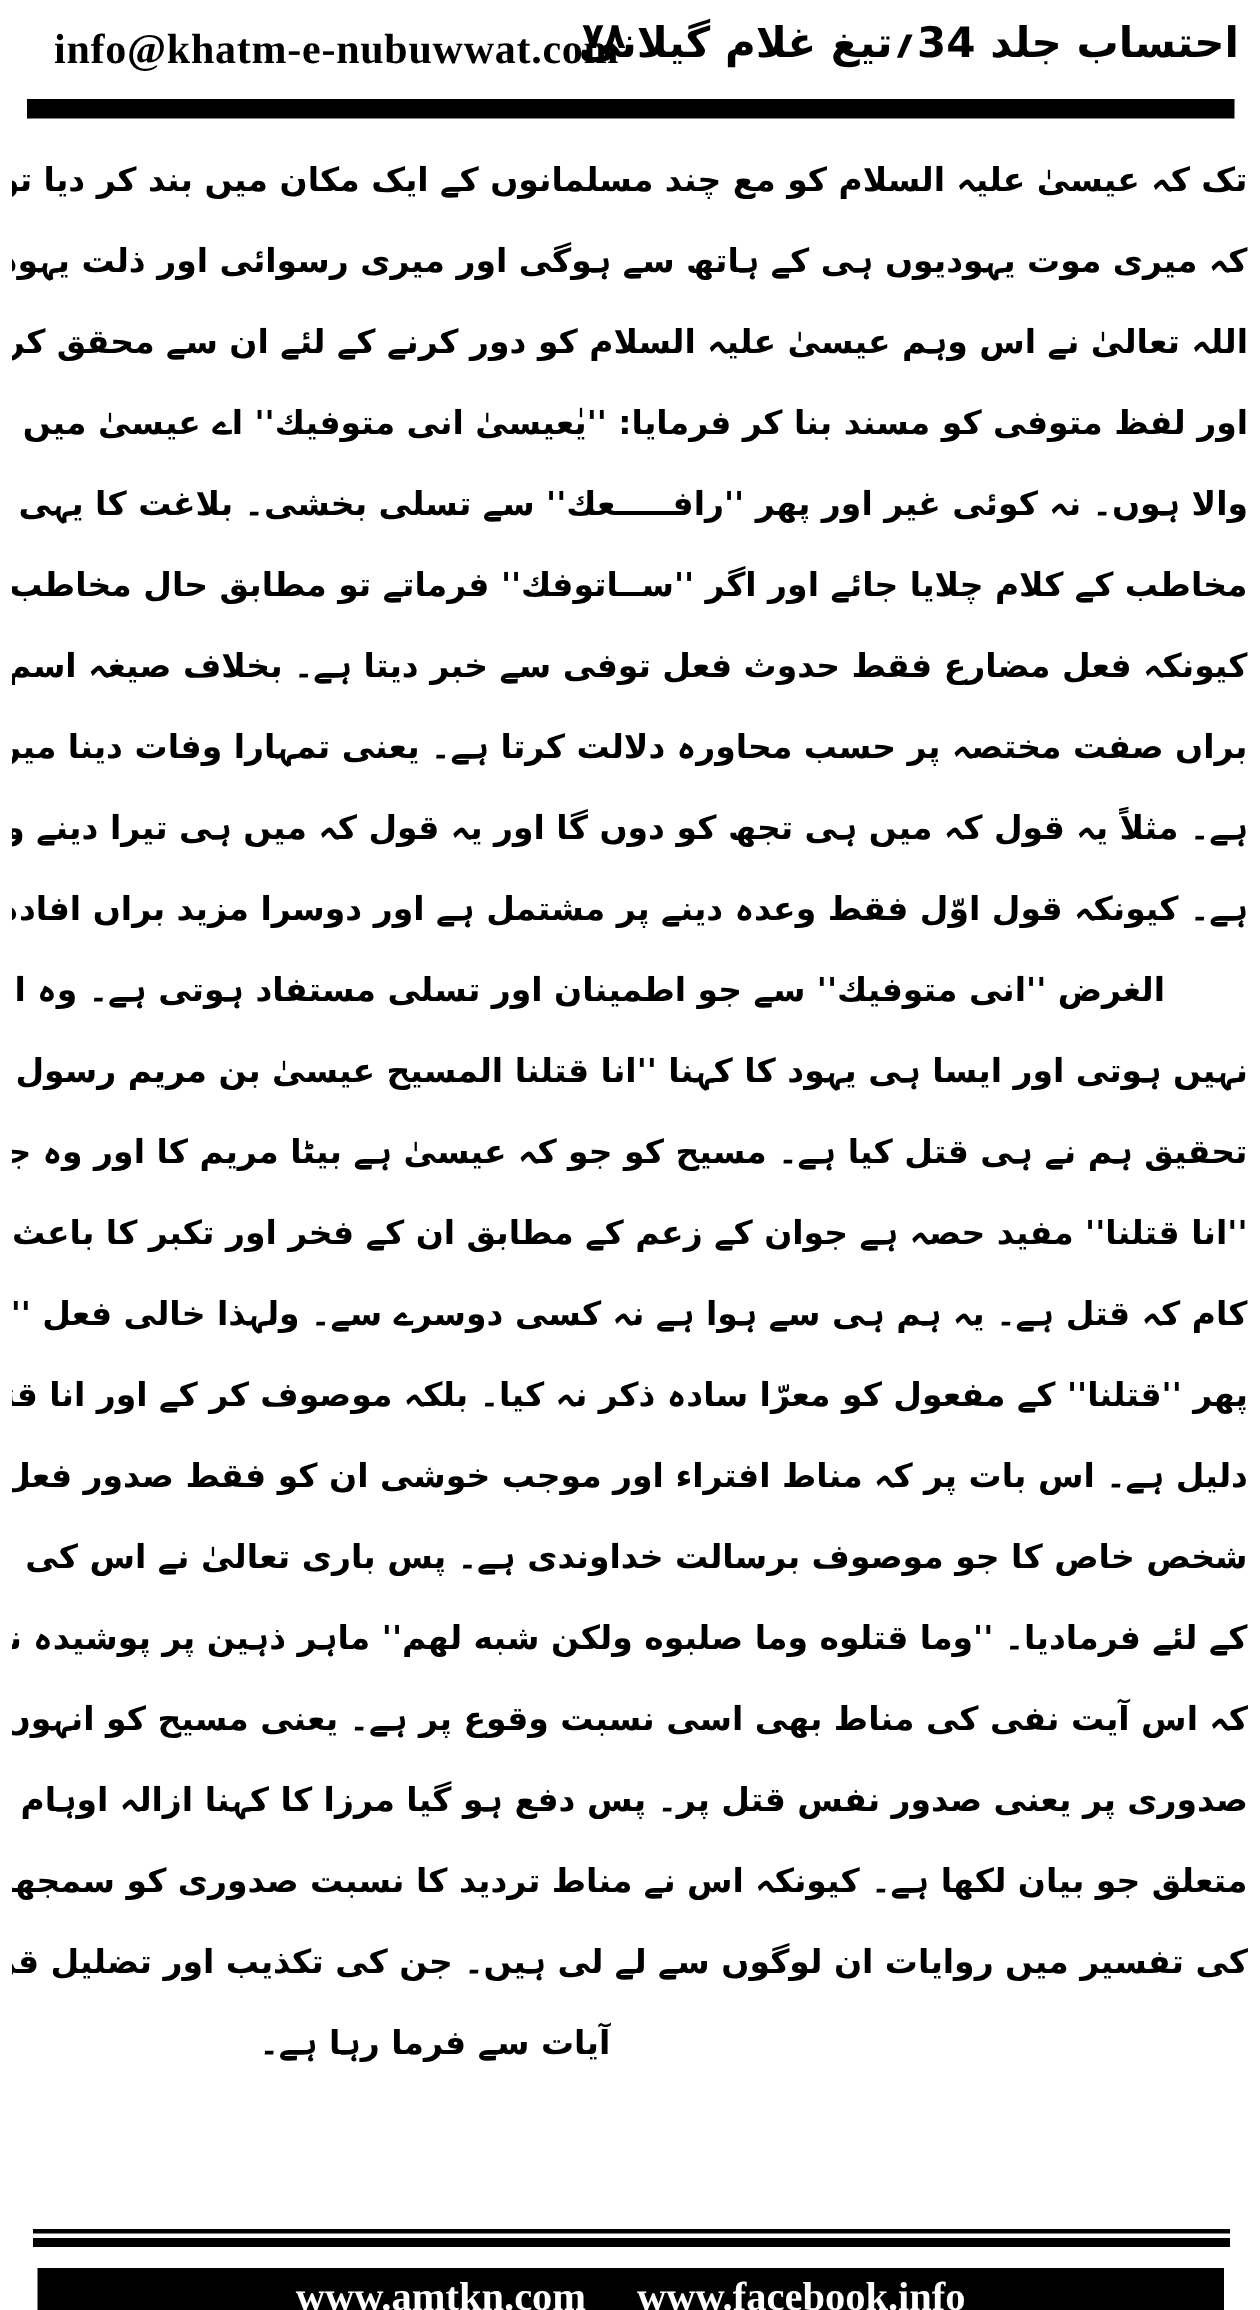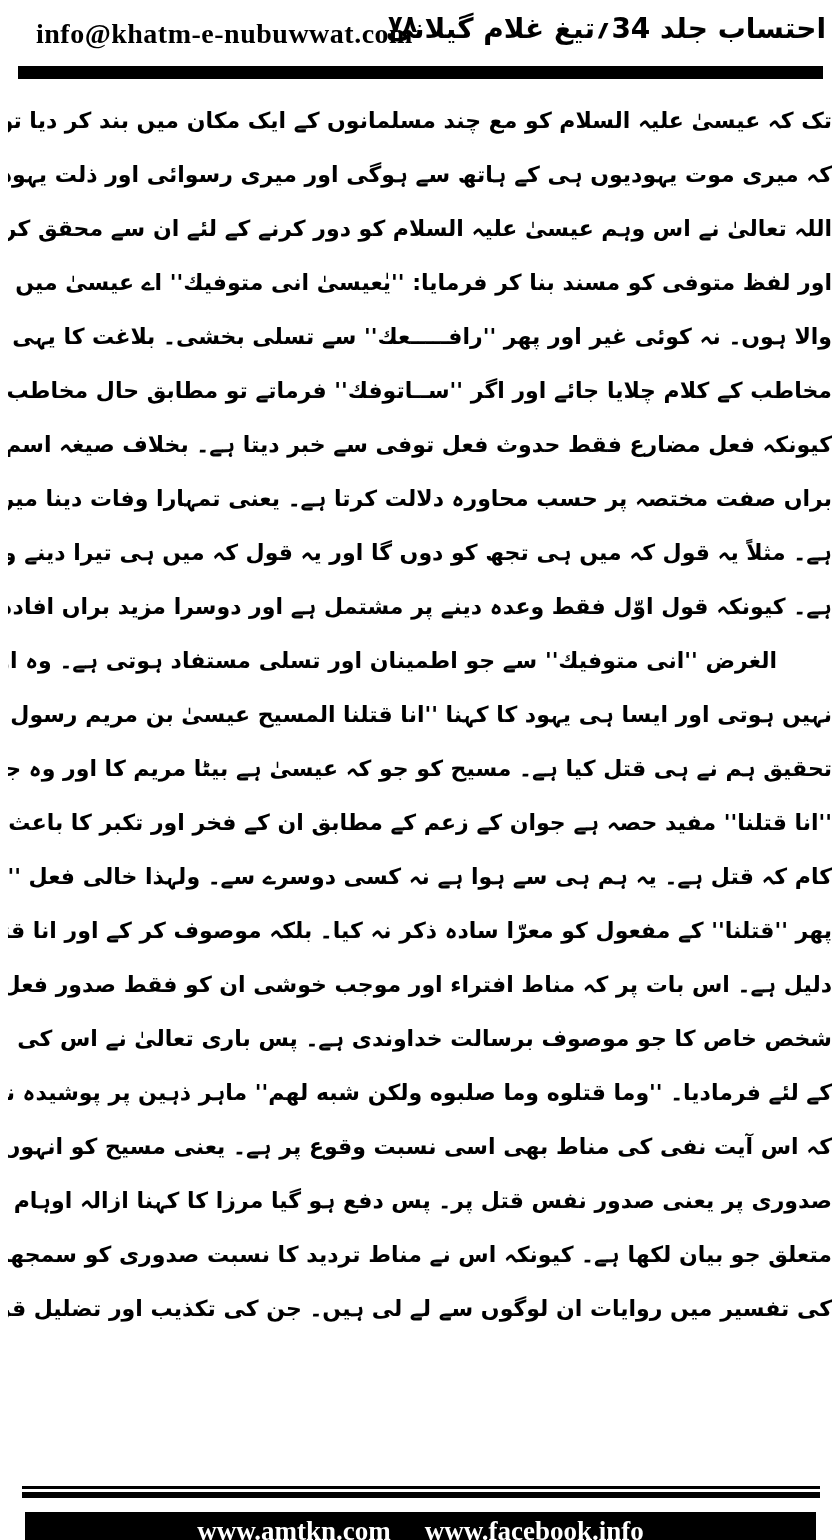--- a/index.html
+++ b/index.html
@@ -137,20 +137,21 @@
     <div class="text-line">''انا قتلنا'' مفید حصہ ہے جوان کے زعم کے مطابق ان کے فخر اور تکبر کا باعث ہے۔ یعنی اتنا بڑا</div>
     <div class="text-line">کام کہ قتل ہے۔ یہ ہم ہی سے ہوا ہے نہ کسی دوسرے سے۔ ولہذا خالی فعل ''قتلنا'' پر بس نہ کی اور</div>
     <div class="text-line">پھر ''قتلنا'' کے مفعول کو معرّا سادہ ذکر نہ کیا۔ بلکہ موصوف کر کے اور انا قتلنا المسیح پر اکتفا نہ کیا۔ یہ</div>
     <div class="text-line">دلیل ہے۔ اس بات پر کہ مناط افتراء اور موجب خوشی ان کو فقط صدور فعل یعنی قتل ہی نہیں بلکہ قتل</div>
     <div class="text-line">شخص خاص کا جو موصوف برسالت خداوندی ہے۔ پس باری تعالیٰ نے اس کی تردید اور تکذیب</div>
     <div class="text-line">کے لئے فرمادیا۔ ''وما قتلوه وما صلبوه ولکن شبه لهم'' ماہر ذہین پر پوشیدہ نہ رہے گا</div>
     <div class="text-line">کہ اس آیت نفی کی مناط بھی اسی نسبت وقوع پر ہے۔ یعنی مسیح کو انہوں نے قتل نہیں کیا نہ نسبت</div>
     <div class="text-line">صدوری پر یعنی صدور نفس قتل پر۔ پس دفع ہو گیا مرزا کا کہنا ازالہ اوہام میں وما قتلوہ وما صلبوہ کے</div>
     <div class="text-line">متعلق جو بیان لکھا ہے۔ کیونکہ اس نے مناط تردید کا نسبت صدوری کو سمجھا ہے اور نیز آیات مذکورہ</div>
     <div class="text-line">کی تفسیر میں روایات ان لوگوں سے لے لی ہیں۔ جن کی تکذیب اور تضلیل قرآن شریف انہیں</div>
+    <div class="text-line para-end-left2">آیات سے فرما رہا ہے۔</div>
   </div>
 
   <div class="footer-rule-thin"></div>
   <div class="footer-rule-thick"></div>
   <div class="footer-bar">
     <span>www.amtkn.com</span>
     <span>www.facebook.info</span>
   </div>
 
 </div>

